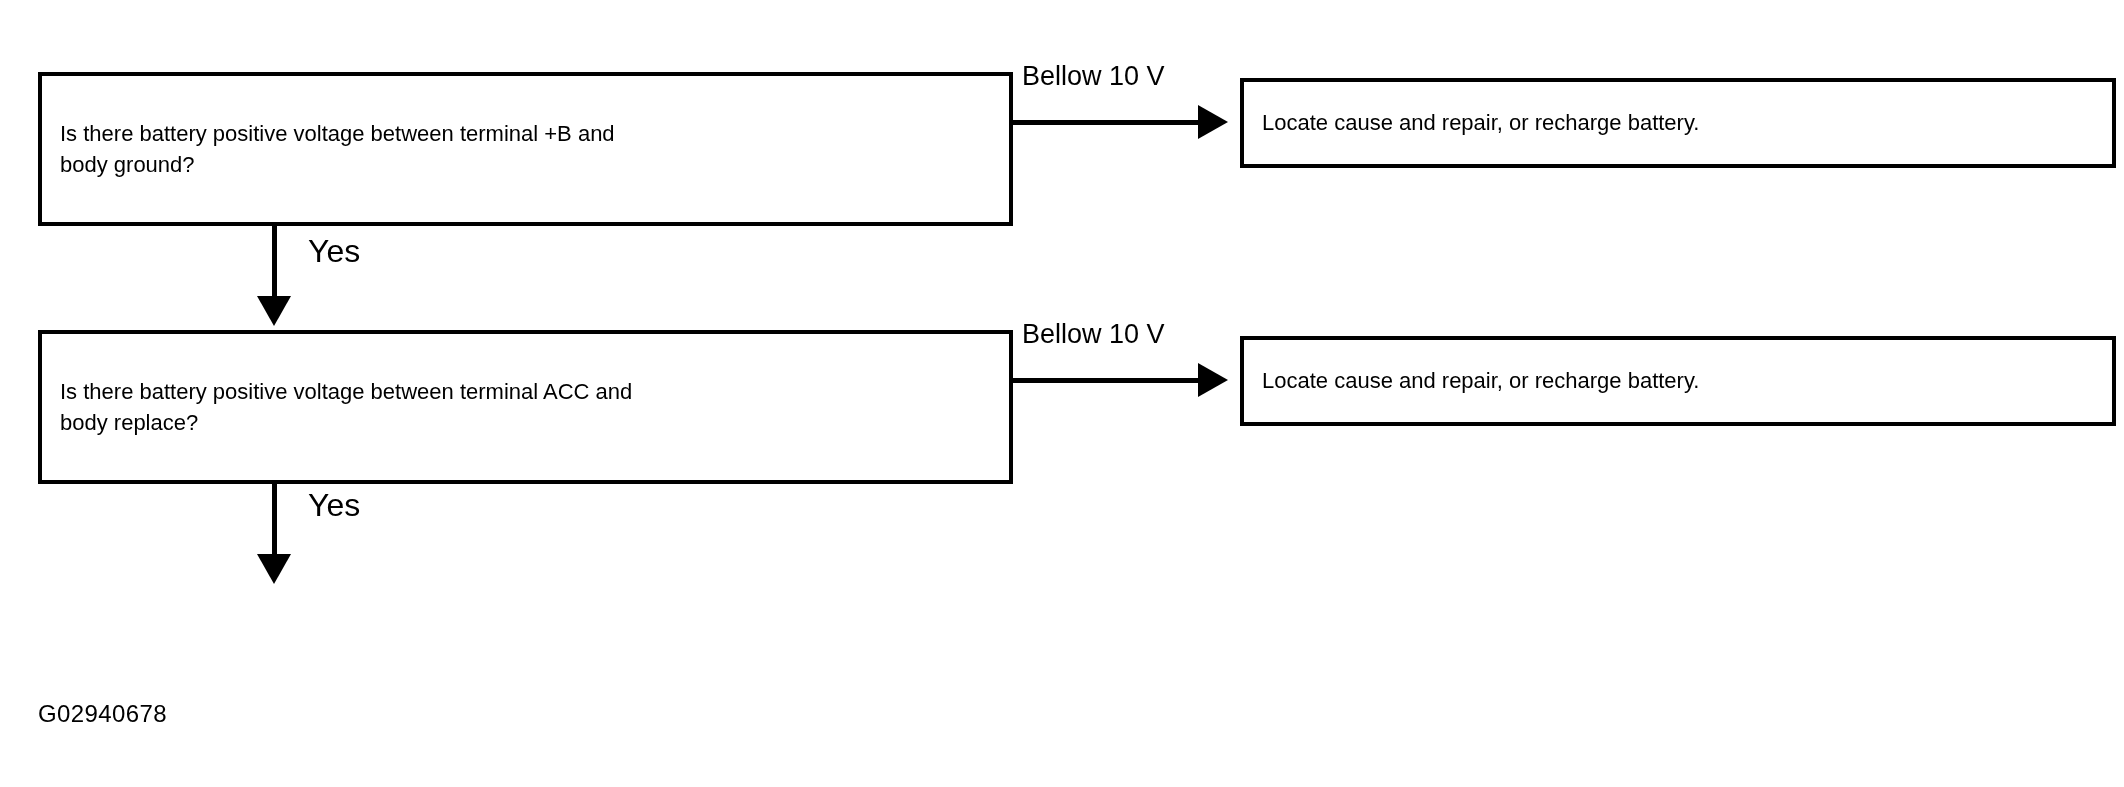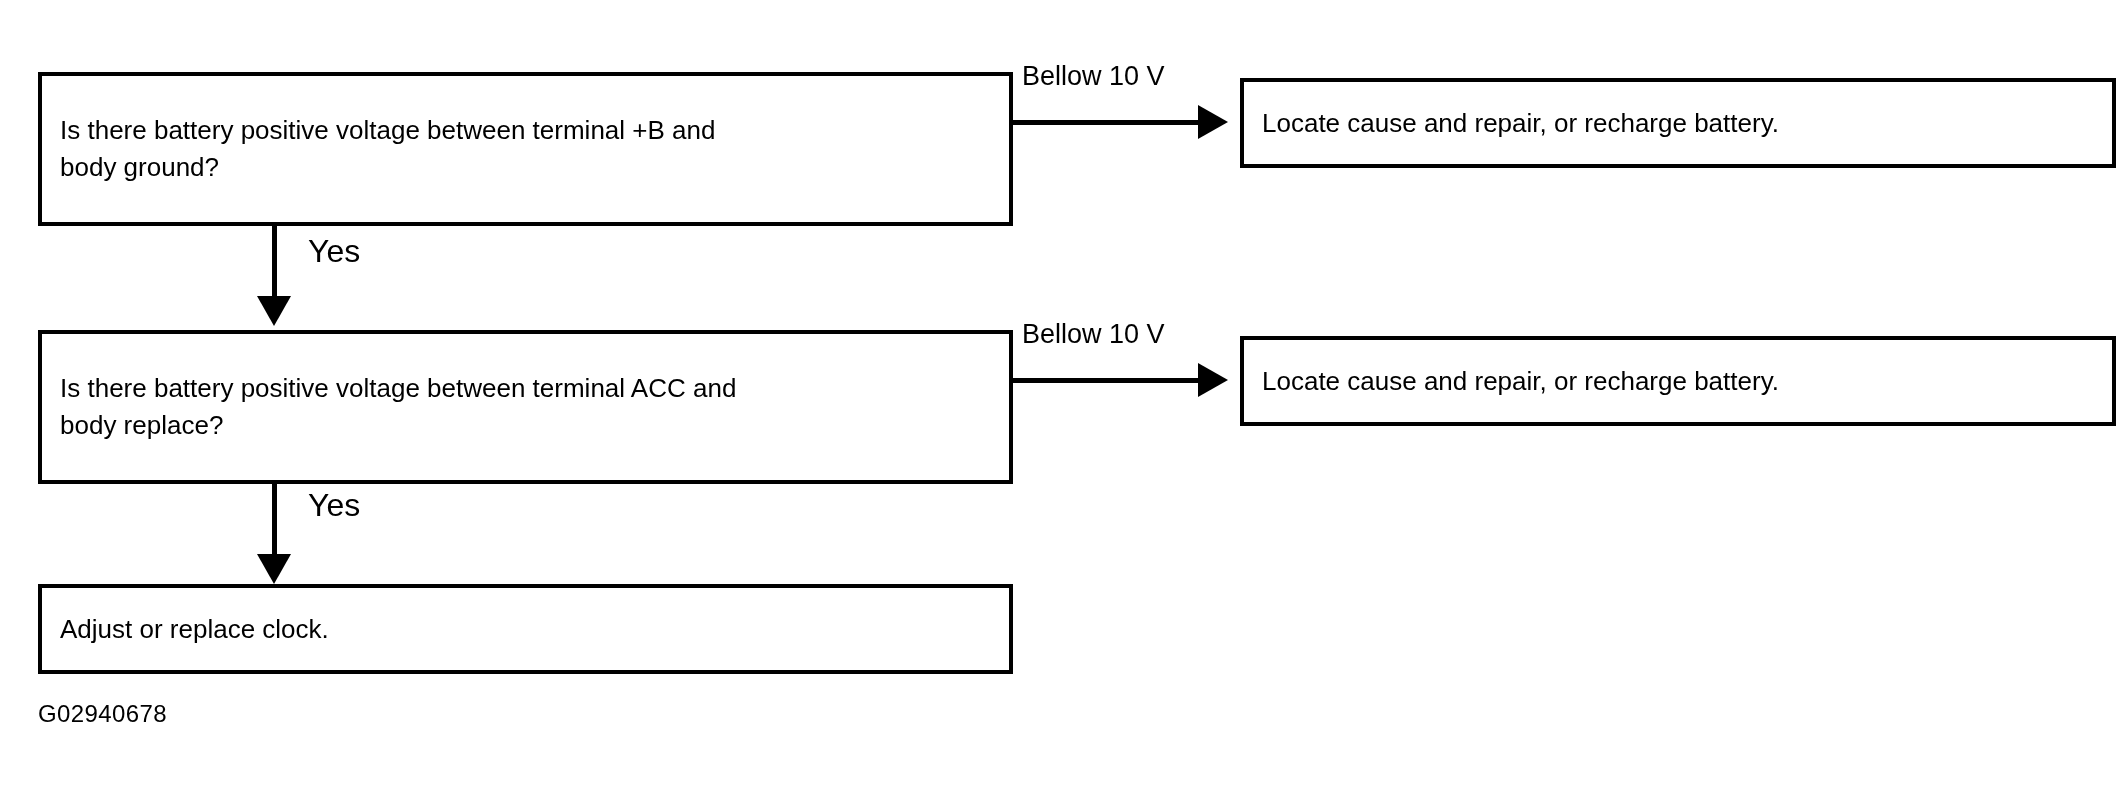--- a/index.html
+++ b/index.html
@@ -24,21 +24,21 @@
     position: absolute;
     box-sizing: border-box;
     border: 4px solid #000000;
     background: #ffffff;
     display: flex;
     align-items: center;
   }
   .node .node-text {
     display: block;
     padding: 0 18px;
-    font-size: 26px;
+    font-size: 22px;
     line-height: 1.42;
     color: #000000;
     white-space: pre-line;
   }
   
   #q1 { left: 38px;  top: 72px;  width: 975px; height: 154px; }
   #q2 { left: 38px;  top: 330px; width: 975px; height: 154px; }
   #outcome { left: 38px; top: 584px; width: 975px; height: 90px; }
 
   
@@ -117,23 +117,20 @@
   <div class="node" id="q1">
     <span class="node-text">Is there battery positive voltage between terminal +B and
 body ground?</span>
   </div>
 
   <div class="node" id="q2">
     <span class="node-text">Is there battery positive voltage between terminal ACC and
 body replace?</span>
   </div>
 
-  <div class="node" id="outcome">
-    <span class="node-text">Adjust or replace clock.</span>
-  </div>
 
   <div class="node" id="r1">
     <span class="node-text">Locate cause and repair, or recharge battery.</span>
   </div>
 
   <div class="node" id="r2">
     <span class="node-text">Locate cause and repair, or recharge battery.</span>
   </div>
 
   <div class="hline" id="edge1-h"></div>

